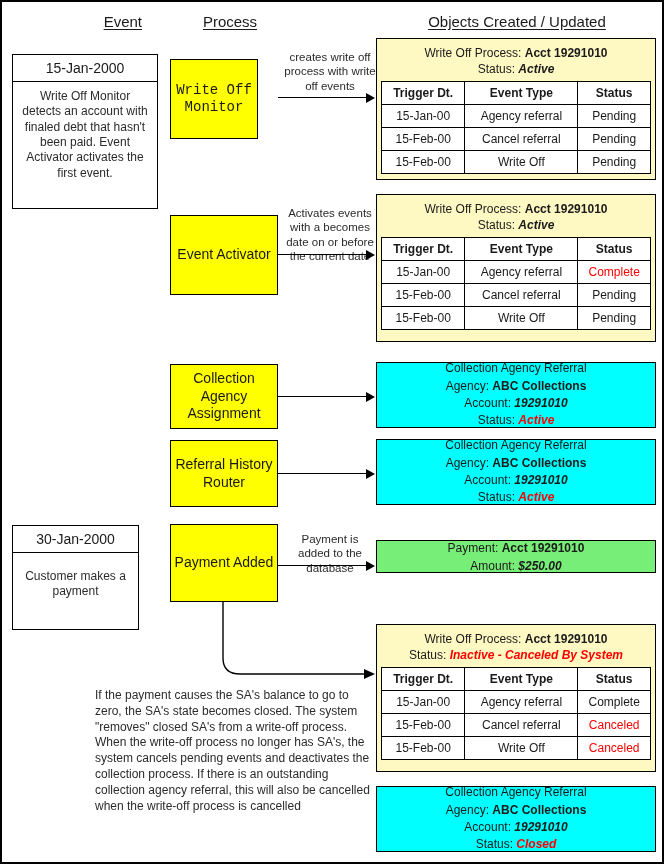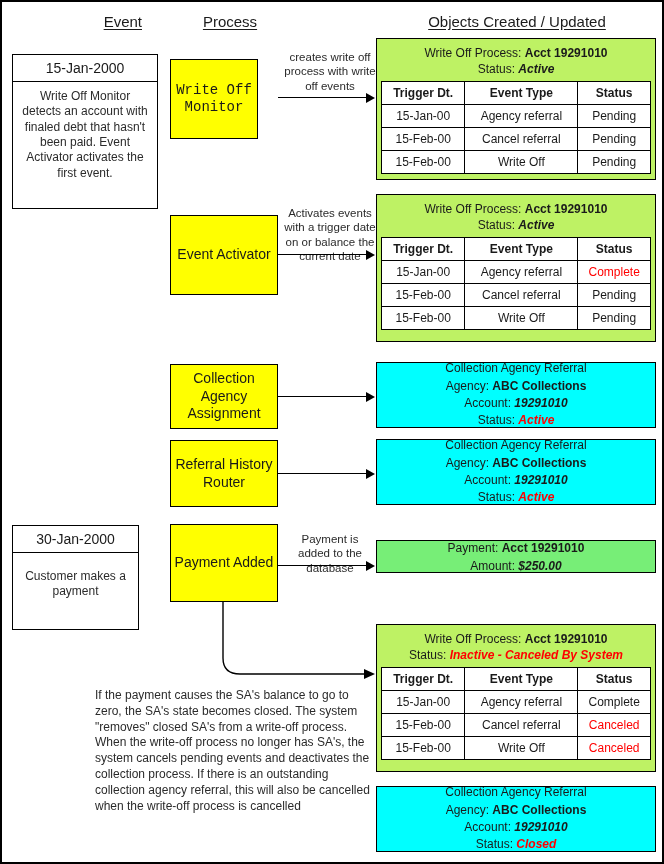--- a/index.html
+++ b/index.html
@@ -21,21 +21,21 @@
             display:flex;align-items:center;justify-content:center;
             text-align:center;font-size:14px;color:#1a1a1a;line-height:1.25;}
 
   .conn-label{font-size:11.5px;color:#2b2b2b;text-align:center;
               line-height:1.25;}
 
   .arrow-line{background:#000;height:1px;}
   .arrow-head{width:0;height:0;border-top:5px solid transparent;
               border-bottom:5px solid transparent;border-left:9px solid #000;}
 
-  .obj-panel{border:1px solid #000;background:#bef264;padding:4px;}
+  .obj-panel{border:1px solid #000;background:#fef9c3;padding:4px;}
   .obj-title{text-align:center;font-size:12px;color:#1a1a1a;line-height:1.35;
              padding:2px 0 4px 0;}
   .obj-title b{font-weight:bold;}
   .obj-title i{font-style:italic;font-weight:bold;}
   .red{color:#ff0000;}
 
   table.ev{border-collapse:collapse;width:100%;background:#fff;
            table-layout:fixed;}
   table.ev th,table.ev td{border:1px solid #000;text-align:center;
            font-size:12px;color:#1a1a1a;padding:4px 2px;}
@@ -89,21 +89,21 @@
   </div>
 
   <div class="abs proc-box" style="left:168px;top:522px;width:108px;height:78px;">
     <span>Payment Added</span>
   </div>
 
   <div class="abs conn-label" style="left:282px;top:48px;width:92px;">creates write off process with write off events</div>
   <div class="abs arrow-line" style="left:276px;top:95px;width:89px;"></div>
   <div class="abs arrow-head" style="left:364px;top:91px;"></div>
 
-  <div class="abs conn-label" style="left:282px;top:204px;width:92px;">Activates events with a trigger date on or balance the current date</div>
+  <div class="abs conn-label" style="left:282px;top:204px;width:92px;">Activates events with a becomes date on or before the current date</div>
   <div class="abs arrow-line" style="left:276px;top:252px;width:89px;"></div>
   <div class="abs arrow-head" style="left:364px;top:248px;"></div>
 
   <div class="abs arrow-line" style="left:276px;top:394px;width:89px;"></div>
   <div class="abs arrow-head" style="left:364px;top:390px;"></div>
 
   <div class="abs arrow-line" style="left:276px;top:471px;width:89px;"></div>
   <div class="abs arrow-head" style="left:364px;top:467px;"></div>
 
   <div class="abs conn-label" style="left:282px;top:530px;width:92px;">Payment is added to the database</div>

